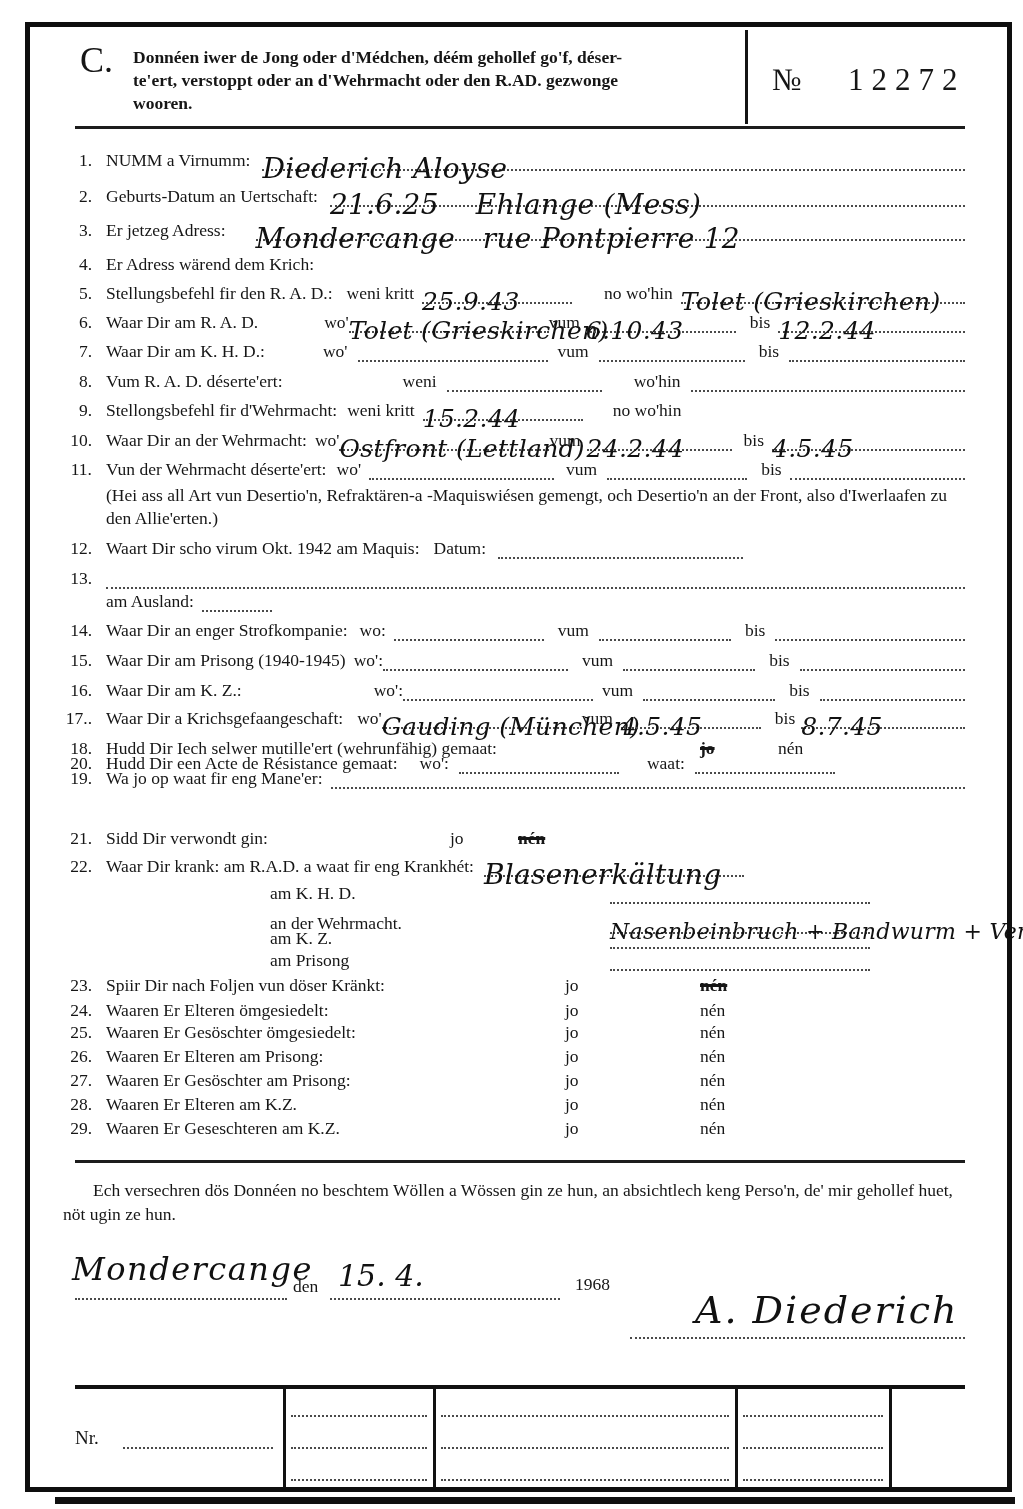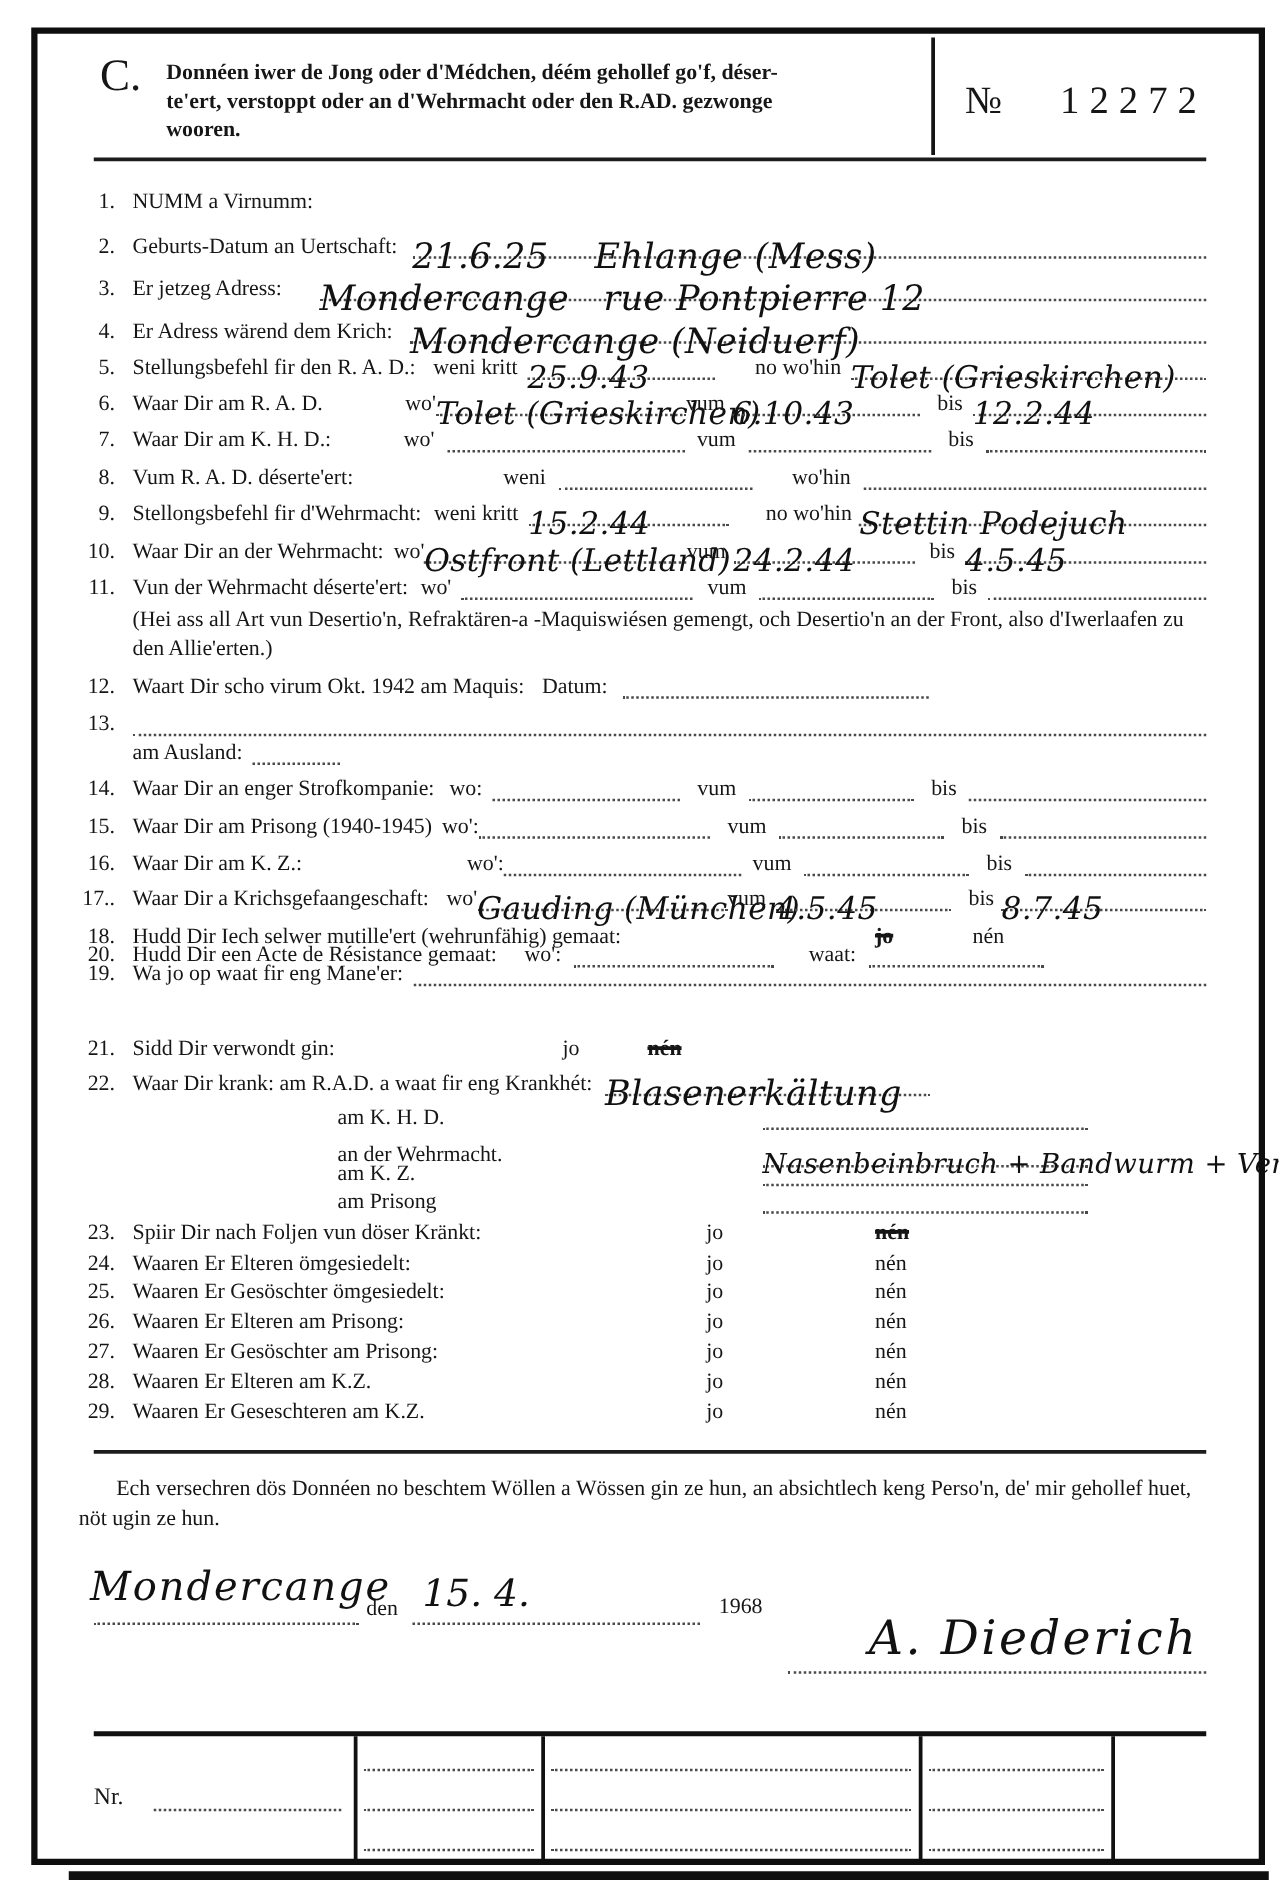--- a/index.html
+++ b/index.html
@@ -44,41 +44,41 @@
 wooren.</div>
 <div class="hdr-divider"></div>
 <div class="no-label">№</div>
 <div class="no-value">12272</div>
 <div class="rule" style="left:75px;top:126px;width:890px;height:3px;"></div>
 
 <div class="row" style="top:149px;">
   <span class="num">1.</span>
   <span class="lbl">NUMM a Virnumm:</span>
   <span class="sp" style="width:12px;"></span>
+  <span class="fill grow"><span class="hw big">Diederich Aloyse</span></span>
 </div>
 
 <div class="row" style="top:185px;">
   <span class="num">2.</span>
   <span class="lbl">Geburts-Datum an Uertschaft:</span>
   <span class="sp" style="width:12px;"></span>
   <span class="fill grow"><span class="hw big">21.6.25    Ehlange (Mess)</span></span>
 </div>
 
 <div class="row" style="top:219px;">
   <span class="num">3.</span>
   <span class="lbl">Er jetzeg Adress:</span>
   <span class="sp" style="width:30px;"></span>
   <span class="fill grow"><span class="hw big">Mondercange   rue Pontpierre 12</span></span>
 </div>
 
 <div class="row" style="top:253px;">
   <span class="num">4.</span>
   <span class="lbl">Er Adress wärend dem Krich:</span>
   <span class="sp" style="width:14px;"></span>
-  <span class="fill grow"><span class="hw big">Mondercange (Neiduerf)</span></span>
 </div>
 
 <div class="row" style="top:282px;">
   <span class="num">5.</span>
   <span class="lbl">Stellungsbefehl fir den R. A. D.:</span>
   <span class="sp" style="width:14px;"></span>
   <span class="lbl">weni kritt</span>
   <span class="sp" style="width:8px;"></span>
   <span class="fill" style="width:150px;"><span class="hw">25.9.43</span></span>
   <span class="sp" style="width:32px;"></span>
@@ -135,21 +135,20 @@
 <div class="row" style="top:399px;">
   <span class="num">9.</span>
   <span class="lbl">Stellongsbefehl fir d'Wehrmacht:</span>
   <span class="sp" style="width:10px;"></span>
   <span class="lbl">weni kritt</span>
   <span class="sp" style="width:8px;"></span>
   <span class="fill" style="width:160px;"><span class="hw">15.2.44</span></span>
   <span class="sp" style="width:30px;"></span>
   <span class="lbl">no wo'hin</span>
   <span class="sp" style="width:6px;"></span>
-  <span class="fill grow" style="overflow:visible;"><span class="hw">Stettin Podejuch</span></span>
 </div>
 
 <div class="row" style="top:429px;">
   <span class="num">10.</span>
   <span class="lbl">Waar Dir an der Wehrmacht:</span>
   <span class="sp" style="width:8px;"></span>
   <span class="lbl">wo'</span>
   <span class="fill" style="width:210px;"><span class="hw">Ostfront (Lettland)</span></span>
   <span class="lbl">vum</span>
   <span class="sp" style="width:6px;"></span>

